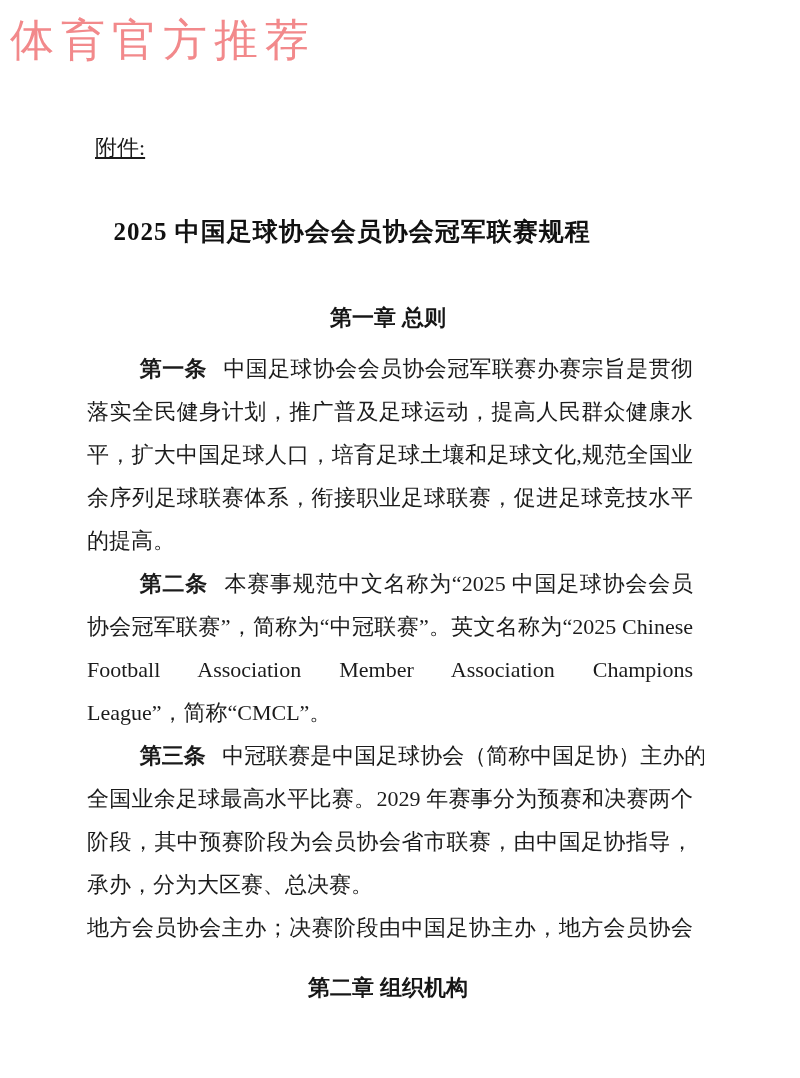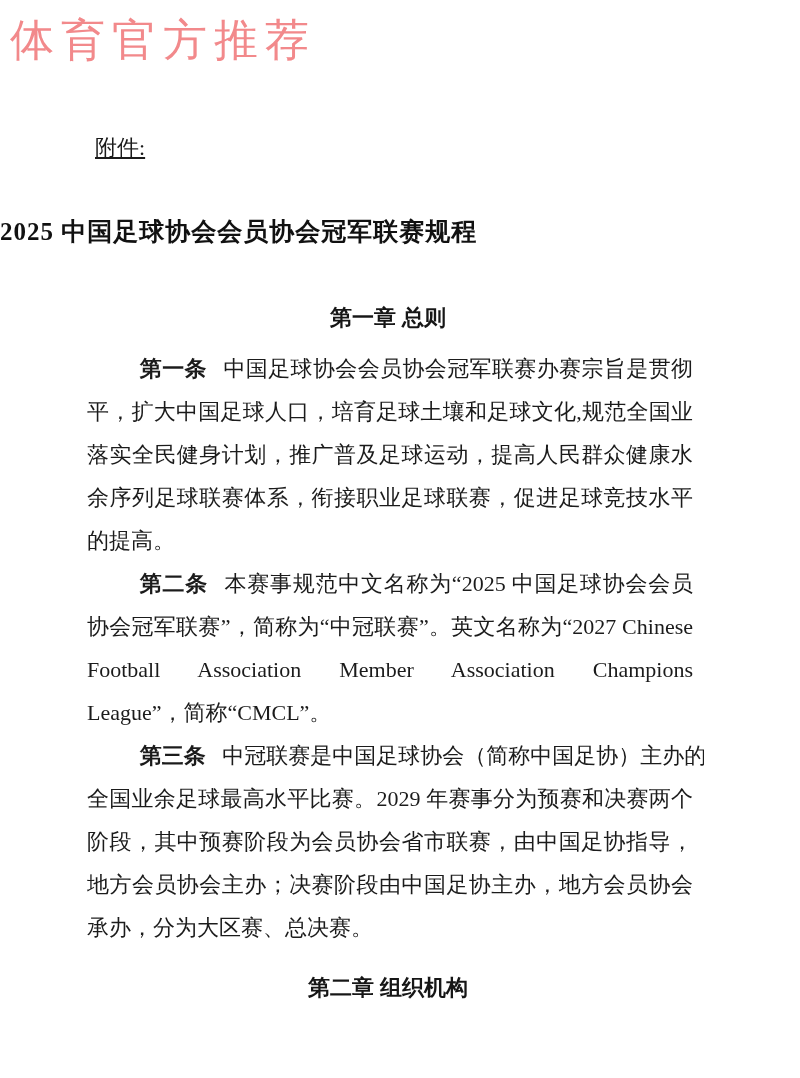--- a/index.html
+++ b/index.html
@@ -33,21 +33,21 @@
     top: 124px;
     font-size: 22px;
     text-decoration: underline;
   }
   .doc-title {
     position: absolute;
     left: 0;
     top: 206px;
     width: 100%;
     margin: 0;
-    text-align: left;
+    text-align: center;
     font-size: 25px;
     font-weight: bold;
     letter-spacing: 1px;
     color: #111111;
   }
   .chapter {
     position: absolute;
     left: 0;
     width: 100%;
     margin: 0;
@@ -93,33 +93,33 @@
 
   <div class="attachment">附件:</div>
 
   <h1 class="doc-title">2025 中国足球协会会员协会冠军联赛规程</h1>
 
   <h2 class="chapter chapter-1">第一章 总则</h2>
 
   <div class="body-text">
 
     <div class="line first"><span class="article-label">第一条</span><span>中国足球协会会员协会冠军联赛办赛宗旨是贯彻</span></div>
+    <div class="line">落实全民健身计划，推广普及足球运动，提高人民群众健康水</div>
     <div class="line">平，扩大中国足球人口，培育足球土壤和足球文化,规范全国业</div>
-    <div class="line">落实全民健身计划，推广普及足球运动，提高人民群众健康水</div>
     <div class="line">余序列足球联赛体系，衔接职业足球联赛，促进足球竞技水平</div>
     <div class="line last">的提高。</div>
 
     <div class="line first"><span class="article-label">第二条</span><span>本赛事规范中文名称为“2025 中国足球协会会员</span></div>
-    <div class="line">协会冠军联赛”，简称为“中冠联赛”。英文名称为“2027 Chinese</div>
+    <div class="line">协会冠军联赛”，简称为“中冠联赛”。英文名称为“2025 Chinese</div>
     <div class="line">Football Association Member Association Champions</div>
     <div class="line last">League”，简称“CMCL”。</div>
 
     <div class="line first"><span class="article-label">第三条</span><span>中冠联赛是中国足球协会（简称中国足协）主办的</span></div>
     <div class="line">全国业余足球最高水平比赛。2029 年赛事分为预赛和决赛两个</div>
     <div class="line">阶段，其中预赛阶段为会员协会省市联赛，由中国足协指导，</div>
+    <div class="line last">承办，分为大区赛、总决赛。</div>
     <div class="line">地方会员协会主办；决赛阶段由中国足协主办，地方会员协会</div>
-    <div class="line last">承办，分为大区赛、总决赛。</div>
 
   </div>
 
   <h2 class="chapter chapter-2">第二章 组织机构</h2>
 
 </div>
 
 </body></html>

